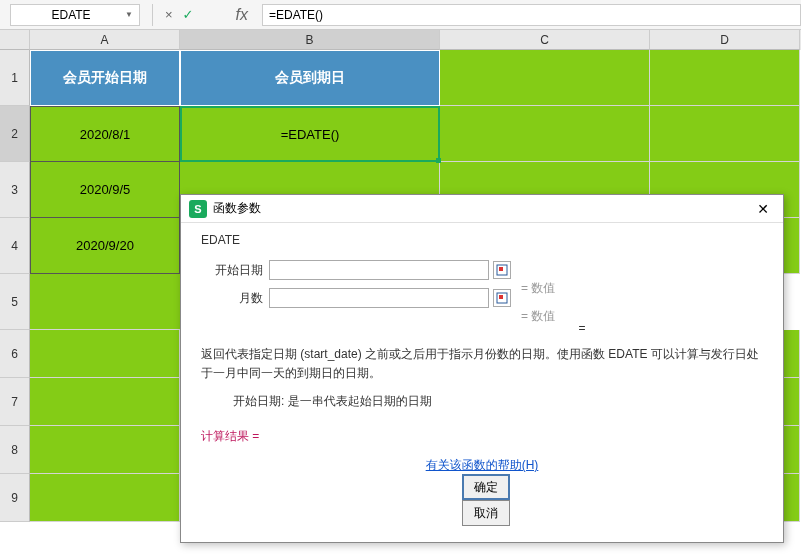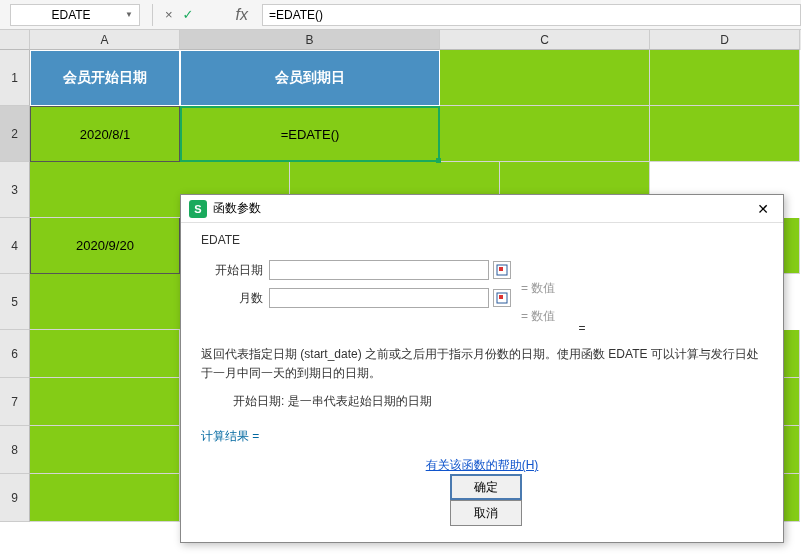--- a/index.html
+++ b/index.html
@@ -52,25 +52,25 @@
   .arg-row { display: flex; align-items: center; height: 26px; margin-bottom: 2px; }
   .arg-label { width: 70px; text-align: right; font-size: 12px; color: #333; padding-right: 6px; }
   .arg-input { width: 220px; height: 20px; border: 1px solid #aaa; background: #fff; }
   .arg-ref { width: 18px; height: 18px; border: 1px solid #aaa; margin-left: 4px; display:flex; align-items:center; justify-content:center; }
   .arg-ref svg { width:12px; height:12px; }
   .arg-res { margin-left: 10px; font-size: 12px; color: #999; margin-top: 36px; }
   .eq-row { text-align: center; color: #333; font-size: 12px; padding: 8px 0 4px 0; margin-left: 200px; }
   .desc { font-size: 12px; color: #333; line-height: 1.6; padding: 6px 2px 10px 2px; }
   .arg-desc { font-size: 12px; color: #333; padding: 0 2px 14px 34px; }
   .arg-desc b { font-weight: normal; margin-right: 0; }
-  .calc-res { font-size: 12px; color: #0369a1; padding: 4px 2px 12px 2px; }
+  .calc-res { font-size: 12px; color: #be185d; padding: 4px 2px 12px 2px; }
   .dlg-footer { display: flex; align-items: center; padding: 0 2px 2px 2px; flex-direction: column; }
   .help-link { color: #1155cc; text-decoration: underline; font-size: 12px; cursor: pointer; }
   .spacer { flex: 1; }
-  .btn { width: 72px; height: 26px; border: 1px solid #888; background: #f0f0f0; font-size: 12px; margin-left: 8px; display:flex; align-items:center; justify-content:center; cursor:pointer; }
+  .btn { width: 48px; height: 26px; border: 1px solid #888; background: #f0f0f0; font-size: 12px; margin-left: 8px; display:flex; align-items:center; justify-content:center; cursor:pointer; }
   .btn.primary { border: 2px solid #4a7ab0; }
 </style>
 </head>
 <body>
 
 <div class="formula-bar">
   <div class="name-box">
     <span class="name-box-text">EDATE</span>
     <span class="name-box-dd">▼</span>
   </div>
@@ -105,20 +105,21 @@
   <div class="row drow">
     <div class="row-h active">2</div>
     <div class="cell col-A data-cell-A first">2020/8/1</div>
     <div class="cell col-B edit-cell">=EDATE()</div>
     <div class="cell col-C"></div>
     <div class="cell col-D"></div>
   </div>
 
   <div class="row drow">
     <div class="row-h">3</div>
+    <div class="cell col-A data-cell-A">2020/9/5</div>
     <div class="cell col-B"></div>
     <div class="cell col-C"></div>
     <div class="cell col-D"></div>
   </div>
 
   <div class="row drow">
     <div class="row-h">4</div>
     <div class="cell col-A data-cell-A">2020/9/20</div>
     <div class="cell col-B"></div>
     <div class="cell col-C"></div>

